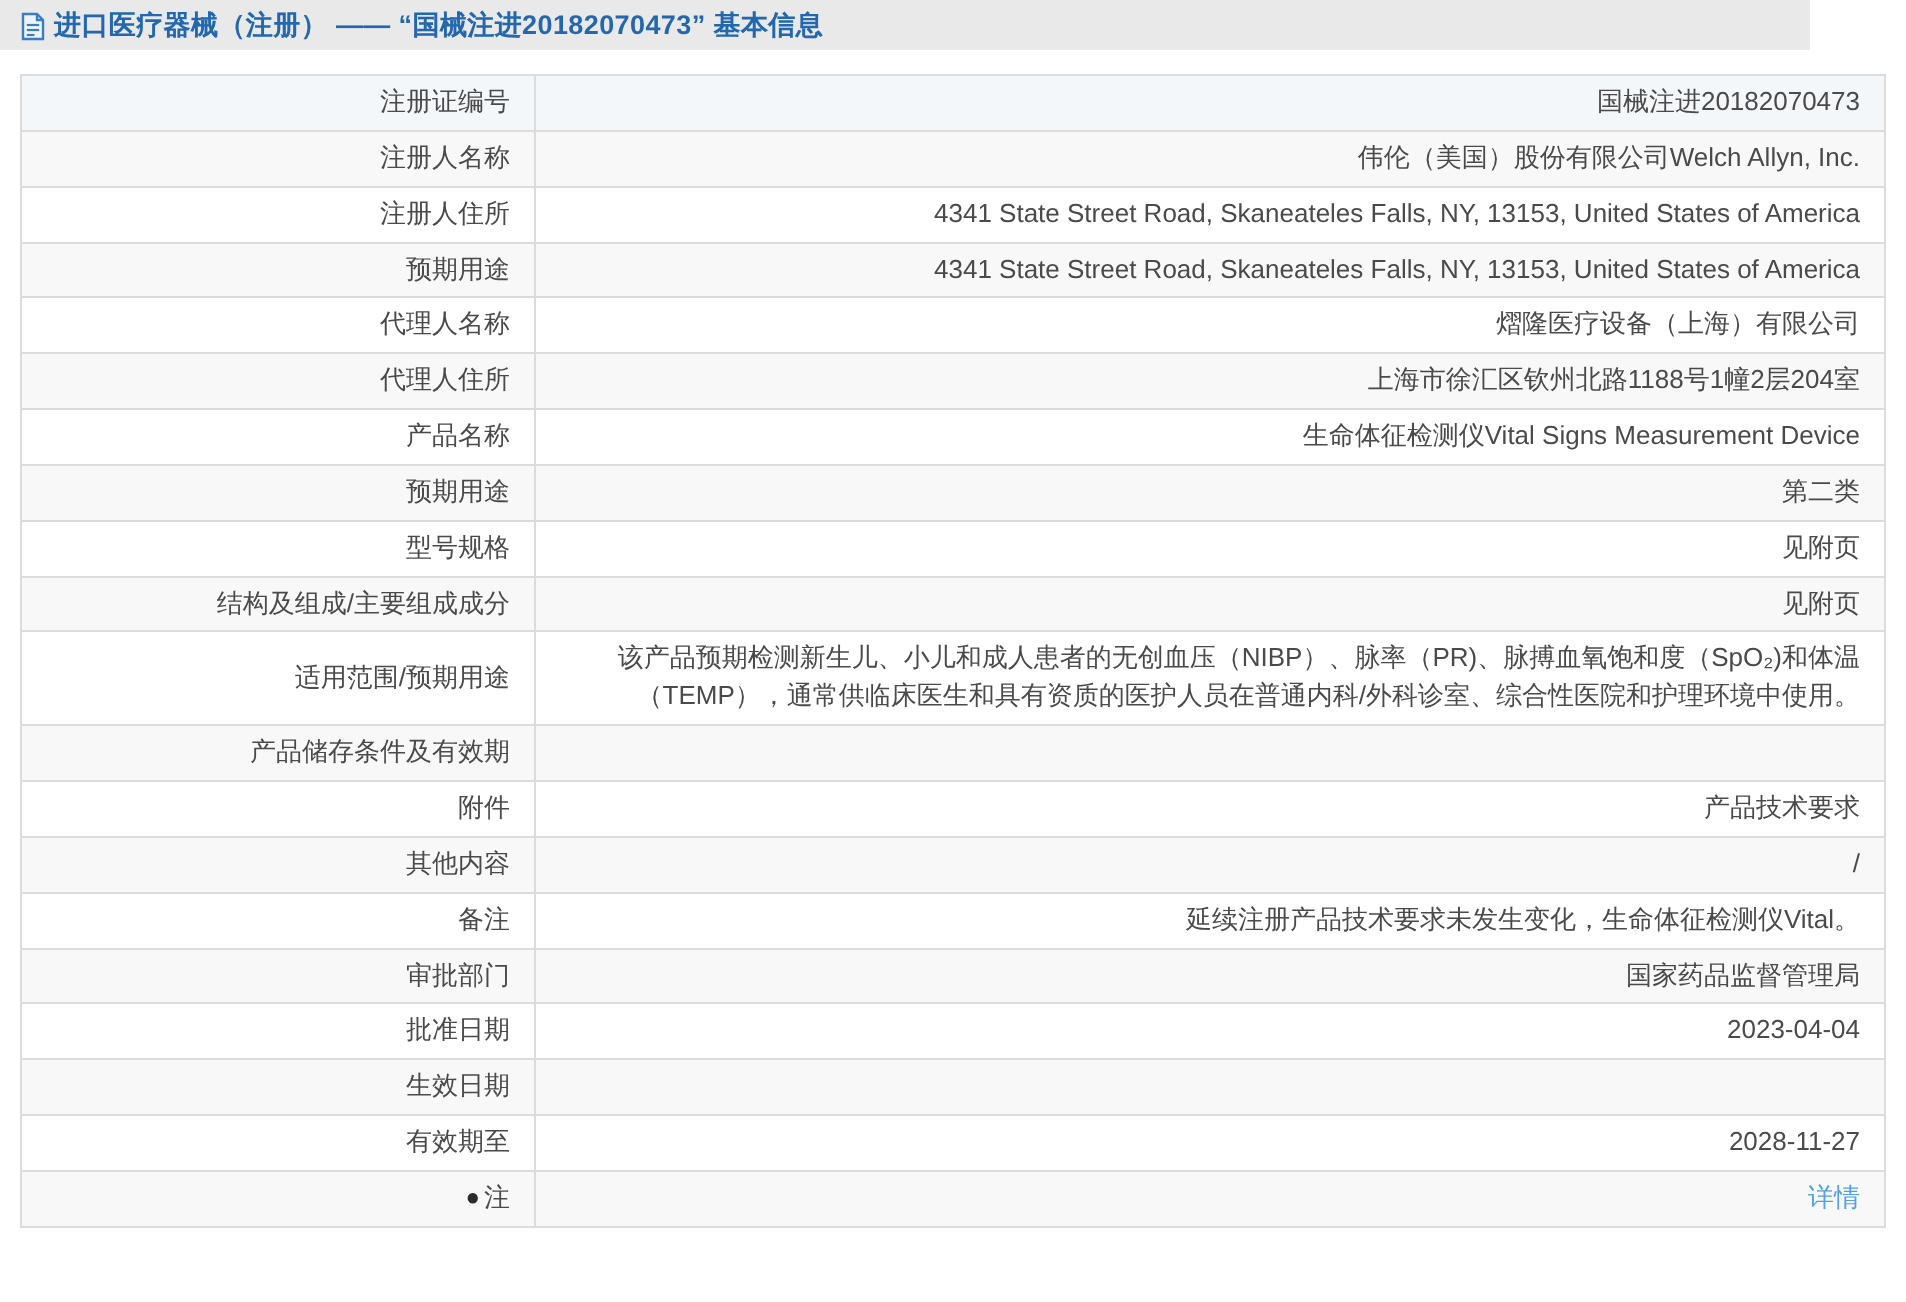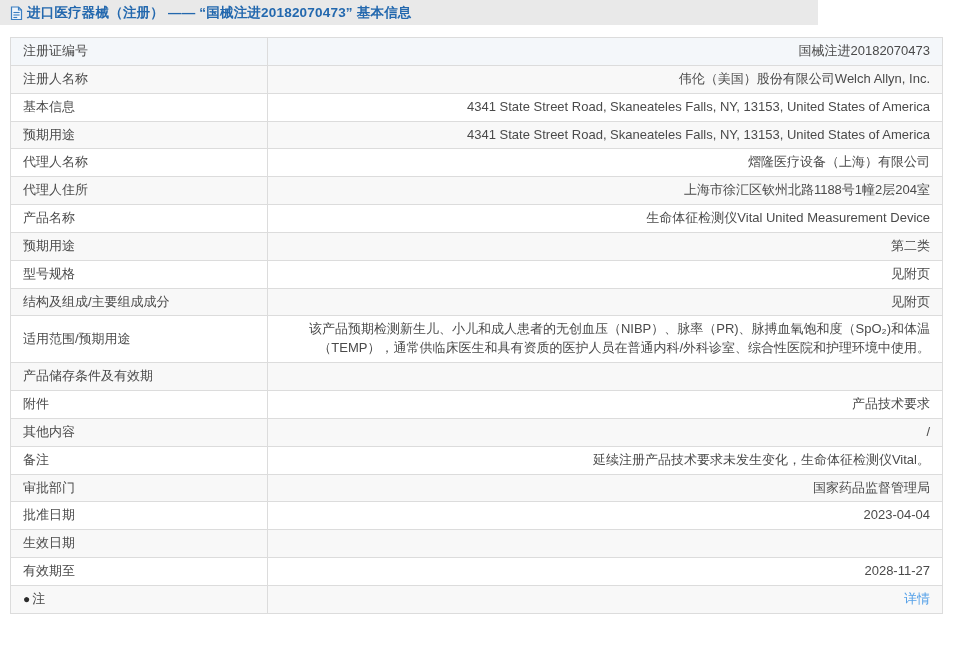--- a/index.html
+++ b/index.html
@@ -4,21 +4,21 @@
 <style>
   * { box-sizing: border-box; }
   html, body {
     margin: 0;
     padding: 0;
     background: #ffffff;
     font-family: "Liberation Sans", sans-serif;
     width: 953px;
   }
   .title-bar {
-    width: 818px;
+    width: 905px;
     height: 25px;
     background: #e9e9e9;
     display: flex;
     align-items: center;
     padding-left: 10px;
   }
   .doc-icon {
     display: inline-flex;
     margin-right: 4px;
     margin-top: 1px;
@@ -43,20 +43,21 @@
     font-size: 13px;
     color: #4a4a4a;
     padding: 4px 12px;
     height: 27px;
     line-height: 1.45;
     vertical-align: middle;
     word-break: break-word;
   }
   td.lbl {
     width: 257px;
+    text-align: right;
     color: #4a4a4a;
   }
   td.val {
     text-align: right;
   }
   tr { background: #ffffff; }
   tr:nth-child(even) { background: #f8f8f8; }
   tr:first-child { background: #f4f7fa; }
   a.detail-link {
     color: #54a0e8;
@@ -92,38 +93,38 @@
     <tbody>
       <tr>
         <td class="lbl">注册证编号</td>
         <td class="val">国械注进20182070473</td>
       </tr>
       <tr>
         <td class="lbl">注册人名称</td>
         <td class="val">伟伦（美国）股份有限公司Welch Allyn, Inc.</td>
       </tr>
       <tr>
-        <td class="lbl">基本信息</td>
+        <td class="lbl">注册人住所</td>
         <td class="val">4341 State Street Road, Skaneateles Falls, NY, 13153, United States of America</td>
       </tr>
       <tr>
         <td class="lbl">预期用途</td>
         <td class="val">4341 State Street Road, Skaneateles Falls, NY, 13153, United States of America</td>
       </tr>
       <tr>
         <td class="lbl">代理人名称</td>
         <td class="val">熠隆医疗设备（上海）有限公司</td>
       </tr>
       <tr>
         <td class="lbl">代理人住所</td>
         <td class="val">上海市徐汇区钦州北路1188号1幢2层204室</td>
       </tr>
       <tr>
         <td class="lbl">产品名称</td>
-        <td class="val">生命体征检测仪Vital United Measurement Device</td>
+        <td class="val">生命体征检测仪Vital Signs Measurement Device</td>
       </tr>
       <tr>
         <td class="lbl">预期用途</td>
         <td class="val">第二类</td>
       </tr>
       <tr>
         <td class="lbl">型号规格</td>
         <td class="val">见附页</td>
       </tr>
       <tr>

